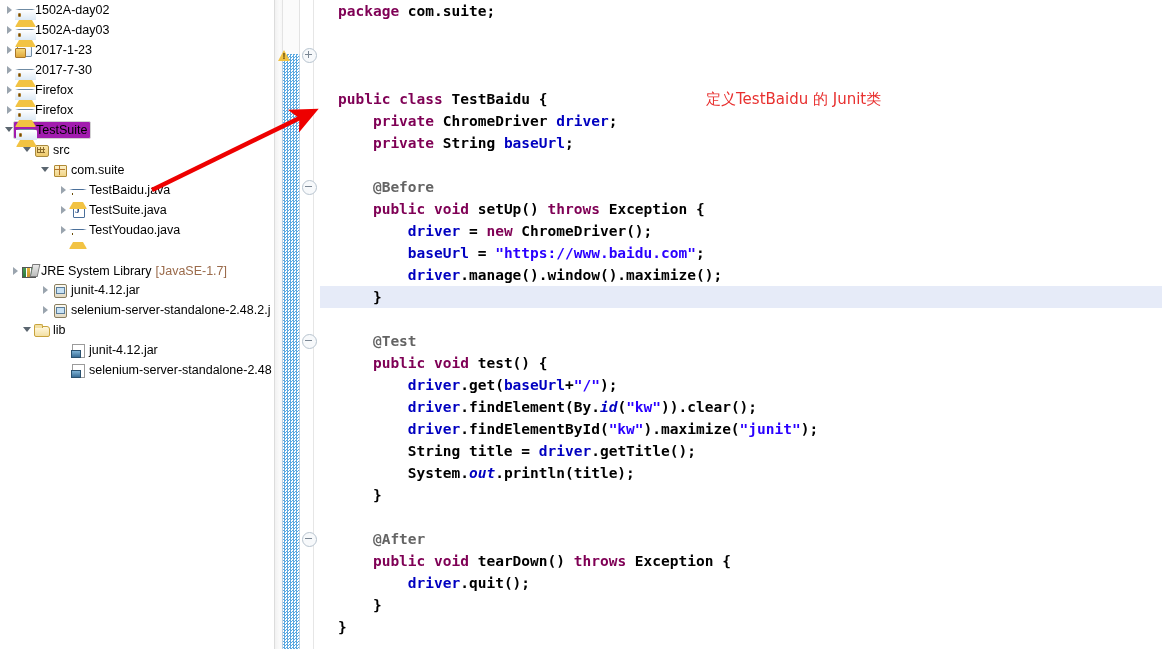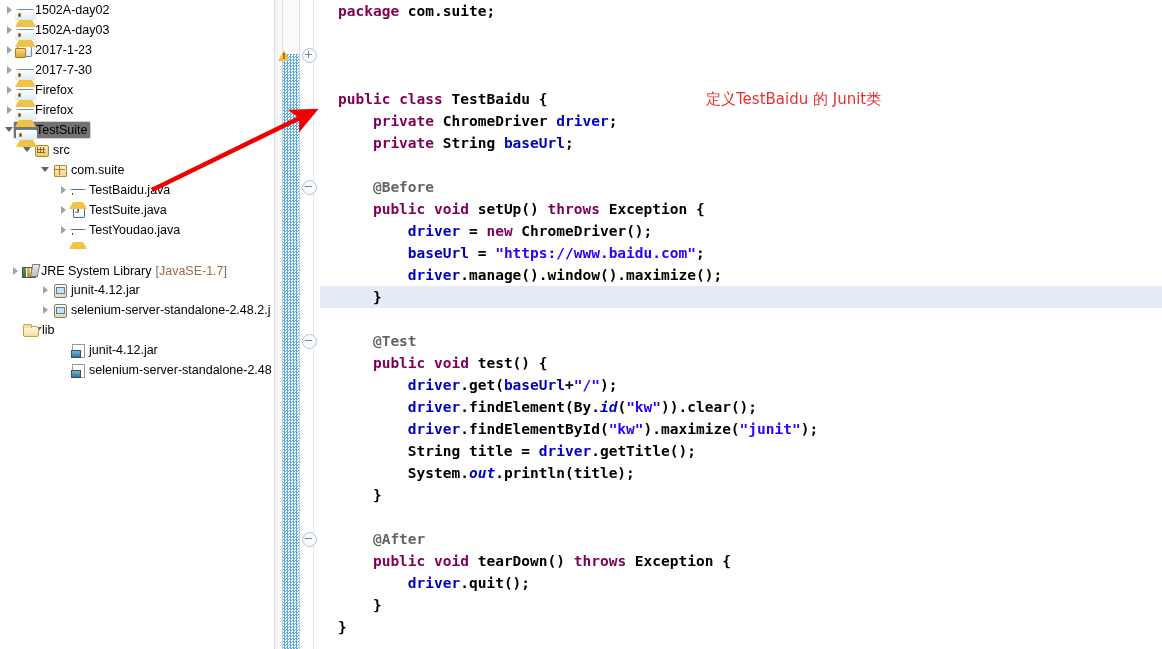--- a/index.html
+++ b/index.html
@@ -28,21 +28,21 @@
     position: relative;
     height: 20px;
     line-height: 20px;
     white-space: nowrap;
     font-size: 12.5px;
     color: #000000;
     display: flex;
     align-items: center;
   }
   .tree-row.selected .label-wrap {
-    background: #737373;
+    background: #a21caf;
     border: 1px solid #d3d3d3;
     border-radius: 2px;
     padding: 0 3px 0 2px;
     margin-left: -2px;
     line-height: 16px;
   }
   .twisty {
     width: 11px; min-width: 11px;
     height: 20px;
     display: inline-block;
@@ -455,21 +455,21 @@
           <span class="tlabel">junit-4.12.jar</span>
         </span>
       </div>
       <div class="tree-row" style="padding-left: 40px; top: 300px; position: absolute; left: 0px;">
         <span class="twisty closed"></span>
         <span class="label-wrap">
           <span class="ic ic-jar"></span>
           <span class="tlabel">selenium-server-standalone-2.48.2.j</span>
         </span>
       </div>
-      <div class="tree-row" style="padding-left: 22px; top: 320px; position: absolute; left: 0px; flex-direction: column;">
+      <div class="tree-row" style="padding-left: 22px; top: 320px; position: absolute; left: 0px;">
         <span class="twisty open"></span>
         <span class="label-wrap">
           <span class="ic ic-folder"></span>
           <span class="tlabel">lib</span>
         </span>
       </div>
       <div class="tree-row" style="padding-left: 58px; top: 340px; position: absolute; left: 0px;">
         <span class="twisty none"></span>
         <span class="label-wrap">
           <span class="ic ic-extjar"></span>

